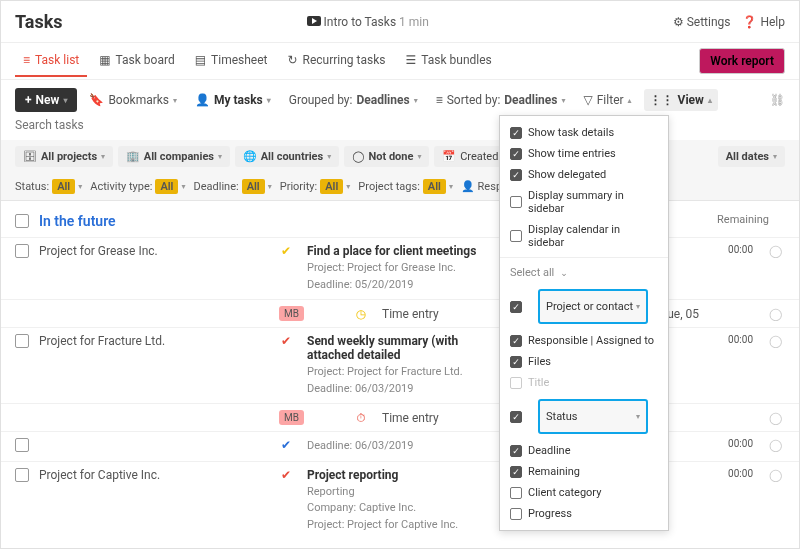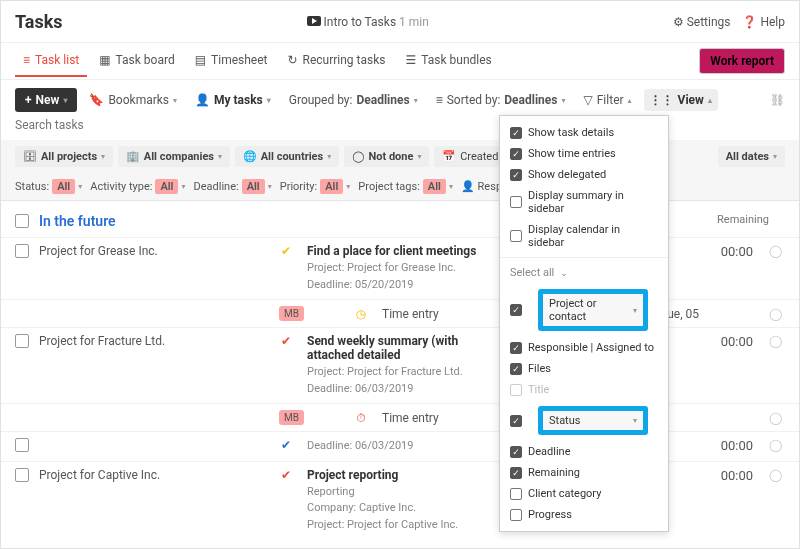--- a/index.html
+++ b/index.html
@@ -15,41 +15,41 @@
 .work-report{margin:5px 0;padding:5px 10px;border:1px solid #ccc;border-radius:3px;background:#be185d;font-weight:600;cursor:pointer;font-size:12px}
 .toolbar{display:flex;align-items:center;gap:6px;padding:8px 14px;flex-wrap:wrap;position:relative}
 .btn-new{background:#333;color:#fff;padding:5px 10px;border-radius:3px;display:flex;align-items:center;gap:4px;cursor:pointer;font-weight:600}
 .tool-btn{display:flex;align-items:center;gap:4px;padding:4px 6px;color:#555;cursor:pointer;border-radius:3px}
 .tool-btn.strong{font-weight:700;color:#333}
 .caret{font-size:8px;color:#999}
 .filter-row{display:flex;flex-wrap:wrap;gap:5px;padding:6px 14px;background:#f6f6f6;position:relative}
 .chip{background:#eee;padding:4px 8px;border-radius:3px;display:flex;align-items:center;gap:4px;color:#444;cursor:pointer;font-size:11px}
 .filter-row2{display:flex;flex-wrap:wrap;gap:8px;padding:6px 14px;background:#f6f6f6;border-bottom:1px solid #e5e5e5;font-size:11px;color:#555}
 .fitem{display:flex;align-items:center;gap:3px}
-.ftag{background:#fca5a5;padding:1px 5px;border-radius:2px;font-weight:600}
+.ftag{background:#eab308;padding:1px 5px;border-radius:2px;font-weight:600}
 .section-head{padding:12px 14px 8px;display:flex;align-items:center;gap:10px}
 .section-head h2{color:#2a6fd8;font-size:14px;font-weight:600}
 .checkbox{width:14px;height:14px;border:1.5px solid #999;border-radius:2px;display:inline-block;flex-shrink:0}
 .row{display:flex;padding:6px 14px;border-top:1px solid #f0f0f0;align-items:flex-start;gap:10px}
 .row .col-proj{width:230px;color:#555;font-size:12px}
 .row .col-task{flex:1;font-size:12px}
 .row .col-status{width:95px}
 .row .col-date{width:70px;color:#555;font-size:11px;text-align:right}
-.row .col-rem{width:50px;text-align:right;color:#555;font-size:13px}
+.row .col-rem{width:50px;text-align:right;color:#555;font-size:10px}
 .row .col-check{width:14px}
 .task-title{font-weight:700;margin-bottom:2px}
 .task-sub{color:#888;font-size:11px;line-height:1.5}
 .check-done{color:#ccc}
 .marker{width:14px;height:14px;display:inline-flex;align-items:center;justify-content:center;margin-right:4px}
 .te-row{display:flex;padding:6px 14px;border-top:1px solid #f0f0f0;align-items:center;gap:10px;font-size:12px;color:#555}
 .te-row .initials{background:#fca5a5;padding:2px 5px;border-radius:3px;font-size:10px;margin-left:auto;margin-right:40px}
 .dropdown{position:absolute;top:35px;right:130px;width:170px;background:#fff;border:1px solid #ccc;box-shadow:0 2px 8px rgba(0,0,0,.15);z-index:10;padding:6px 0;font-size:11px}
 .dropdown .dd-item{display:flex;align-items:center;gap:6px;padding:4px 10px;cursor:pointer}
 .dropdown .dd-sep{border-top:1px solid #eee;margin:4px 0}
-.dropdown .dd-sel{background:#f7f7f7;border:5px solid #0ea5e9;border-radius:3px;padding:3px 6px;margin:2px 10px;display:flex;justify-content:space-between;align-items:center}
+.dropdown .dd-sel{background:#f7f7f7;border:2px solid #0ea5e9;border-radius:3px;padding:9px 6px;margin:2px 10px;display:flex;justify-content:space-between;align-items:center}
 .dd-check{width:12px;height:12px;border:1px solid #777;border-radius:2px;flex-shrink:0;display:inline-flex;align-items:center;justify-content:center;font-size:9px}
 .dd-check.checked{background:#555;color:#fff;border-color:#555}
 .remaining-header{font-size:11px;color:#777;text-align:right;padding-right:30px}
 .search-input{border:none;background:transparent;outline:none;font-size:12px;width:100px}
 .icon{display:inline-flex;align-items:center;justify-content:center}
 svg{display:block}
 </style>
 </head>
 <body>
 

